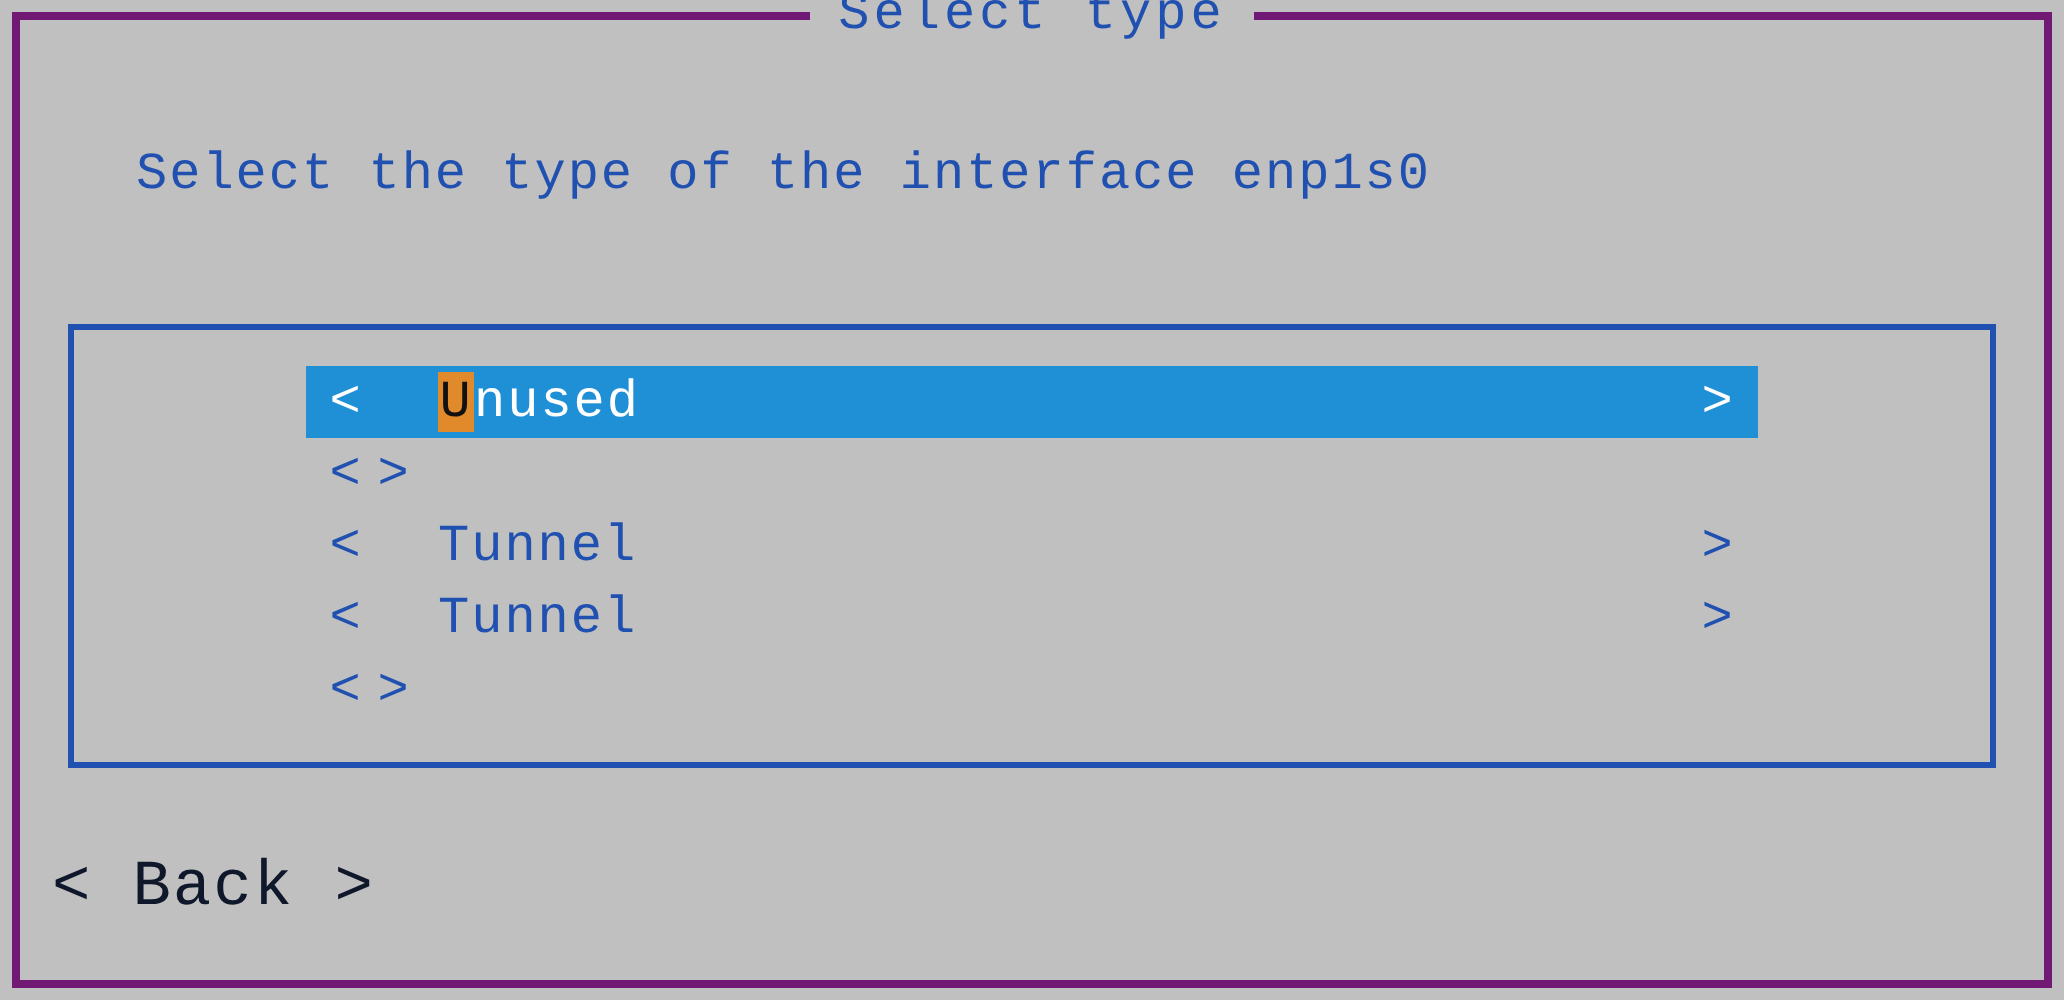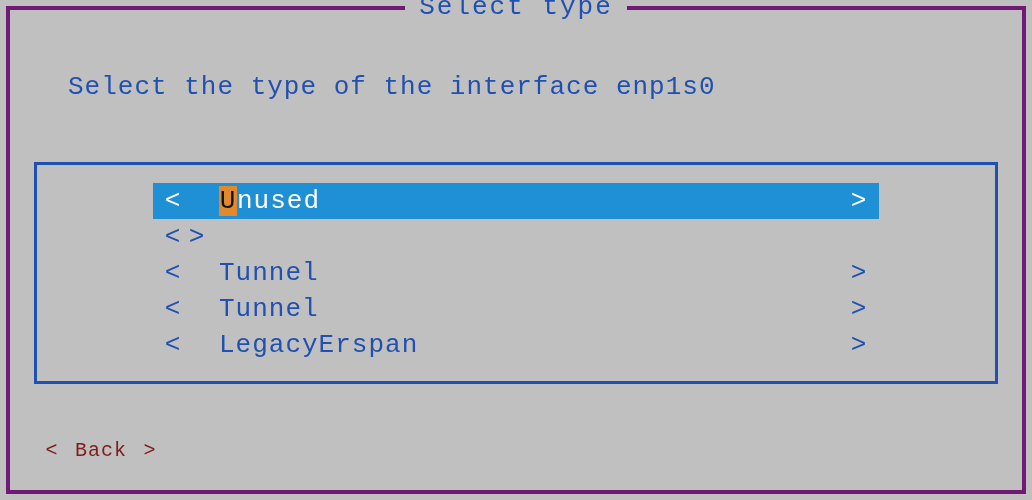--- a/index.html
+++ b/index.html
@@ -79,24 +79,23 @@
       color: #111;
       padding: 0 0px;
       display: inline-block;
       width: 18px;
       text-align: center;
     }
     .back-btn {
       position: absolute;
       bottom: 28px;
       left: 16px;
-      color: #7f1d1d;
-      font-size: 20px;
+      color: #0f172a;
+      font-size: 32px;
       letter-spacing: 1px;
-      margin-left: 16px;
     }
     .back-btn .lbr, .back-btn .rbr { display: inline-block; width: 20px; text-align: center; }
   </style>
 </head>
 <body>
 
 <div class="outer-frame">
   <div class="title-wrap">
     <span class="title-inner">Select type</span>
   </div>
@@ -124,21 +123,20 @@
       </div>
 
       <div class="menu-item">
         <span class="lbr">&lt;</span>
         <span class="label">Tunnel</span>
         <span class="rbr">&gt;</span>
       </div>
 
       <div class="menu-item">
         <span class="lbr">&lt;</span>
-        <span class="label">LegacyErspan</span>
         <span class="rbr">&gt;</span>
       </div>
 
     </div>
   </div>
 
   <div class="back-btn">
     <span class="lbr">&lt;</span>
     <span>Back</span>
     <span class="rbr">&gt;</span>

